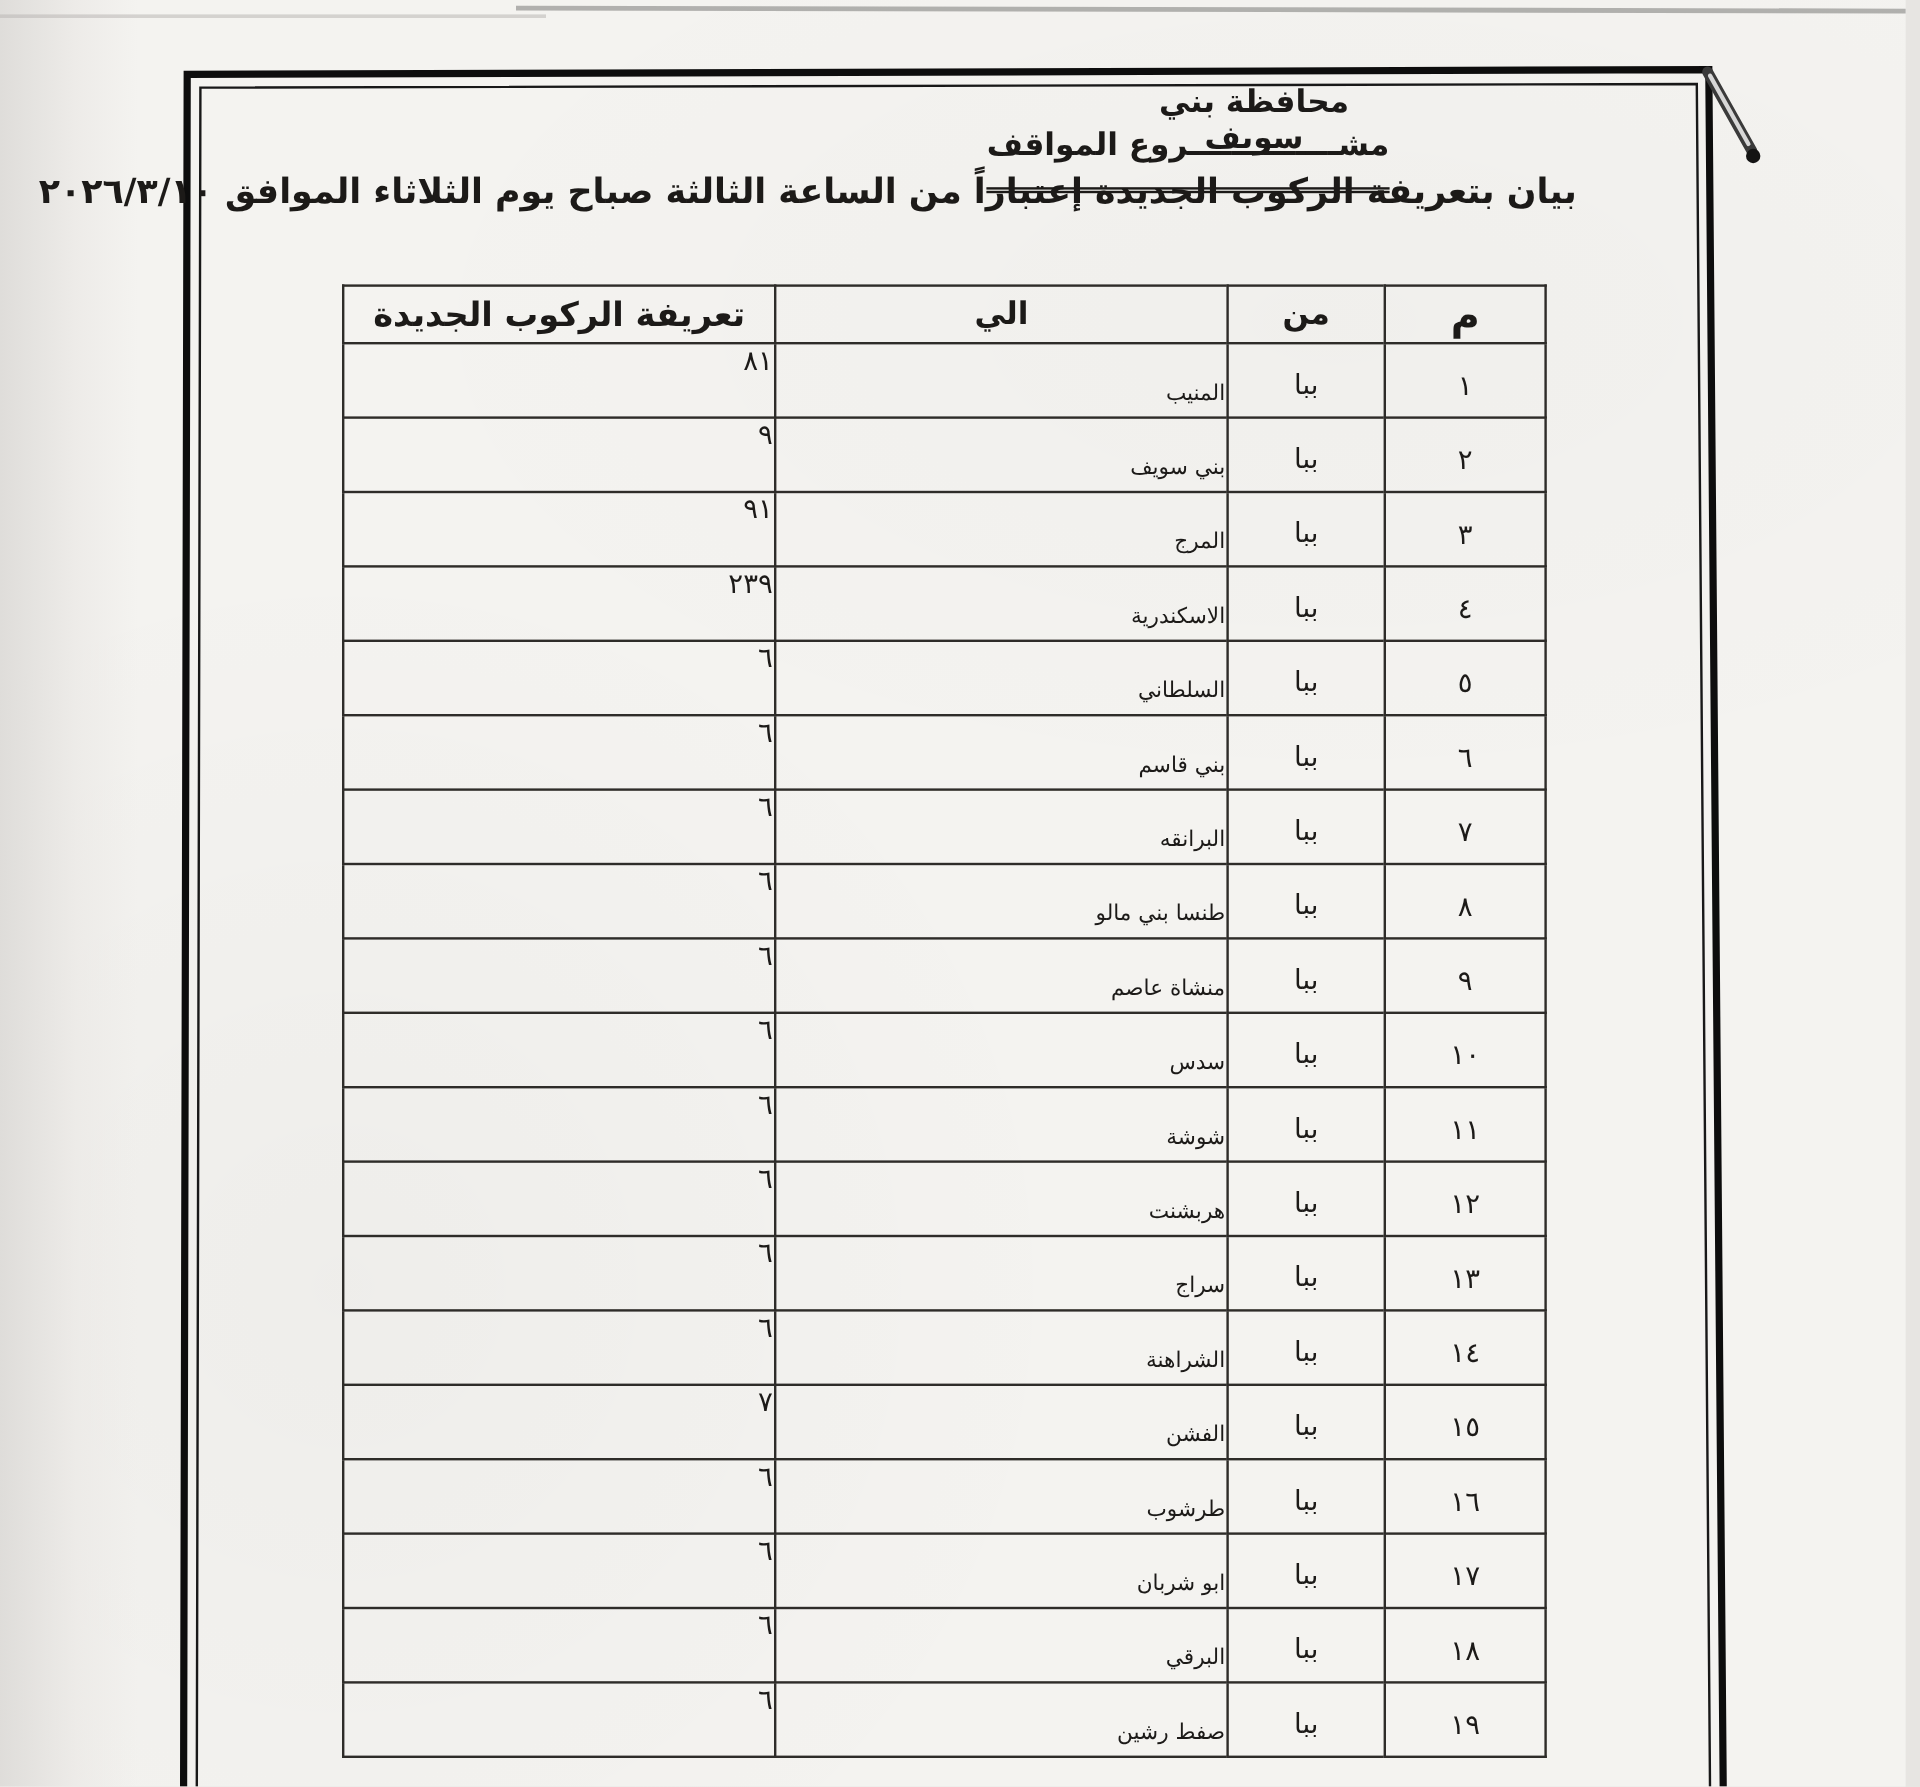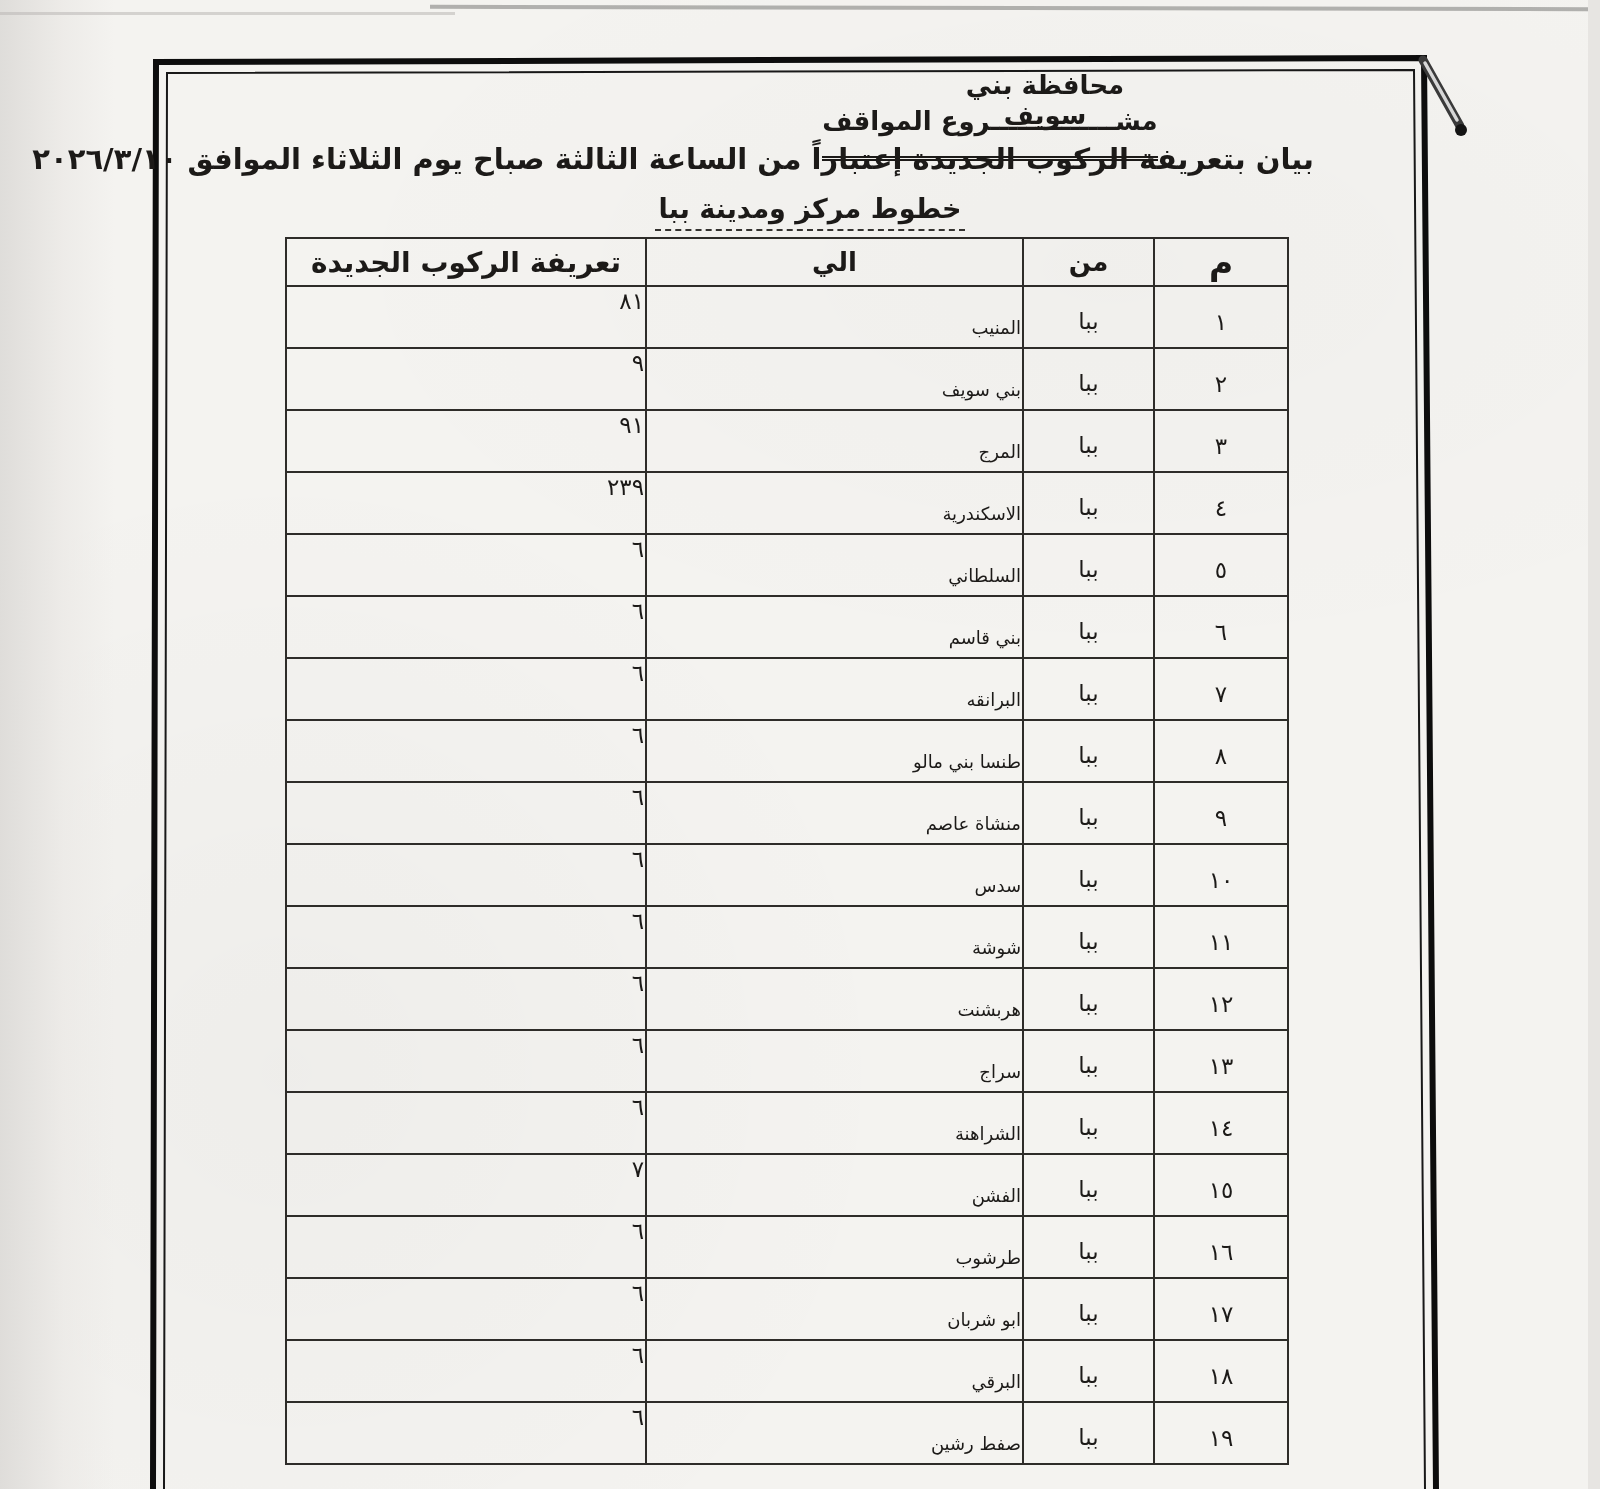--- a/index.html
+++ b/index.html
@@ -86,23 +86,20 @@
   </svg>
 
   <div class="abs org">محافظة بني سويف</div>
 
   <div class="abs project">
     <span>مشــــــــــــــروع المواقف</span>
   </div>
 
   <div class="abs title">بيان بتعريفة الركوب الجديدة إعتباراً من الساعة الثالثة صباح يوم الثلاثاء الموافق ٢٠٢٦/٣/١٠</div>
 
-  <div class="abs subtitle">
-    <span>خطوط مركز ومدينة ببا</span>
-  </div>
 
   <table class="fare">
     <colgroup>
       <col style="width:134px">
       <col style="width:131px">
       <col style="width:377px">
       <col style="width:360px">
     </colgroup>
     <thead>
       <tr>

